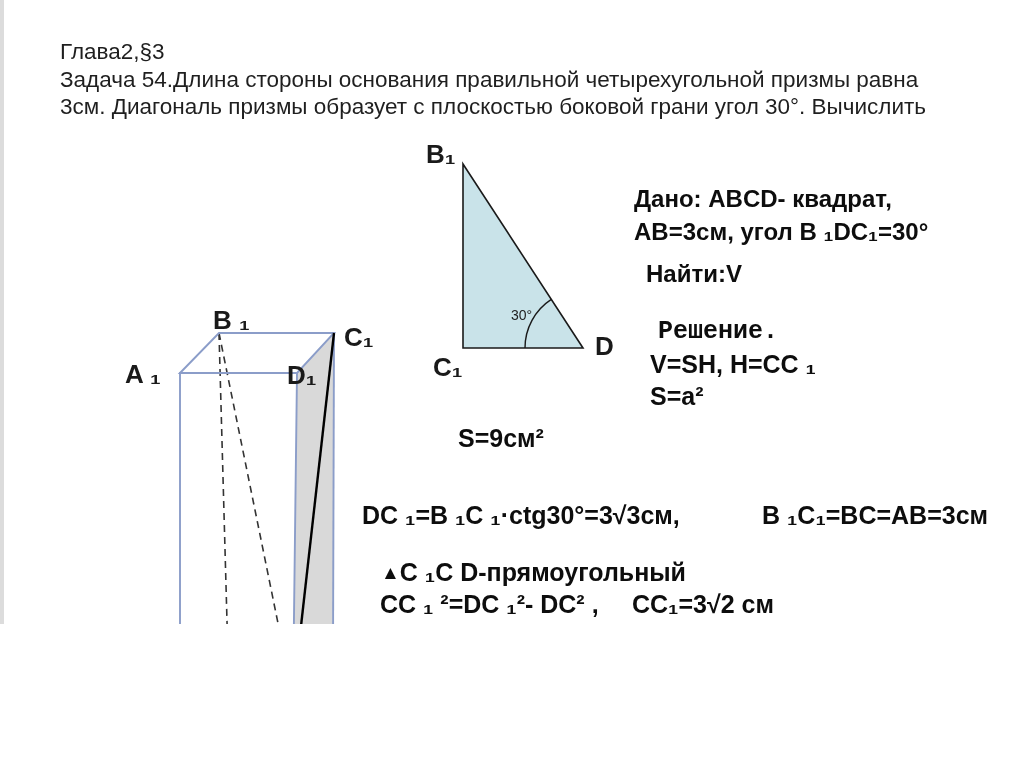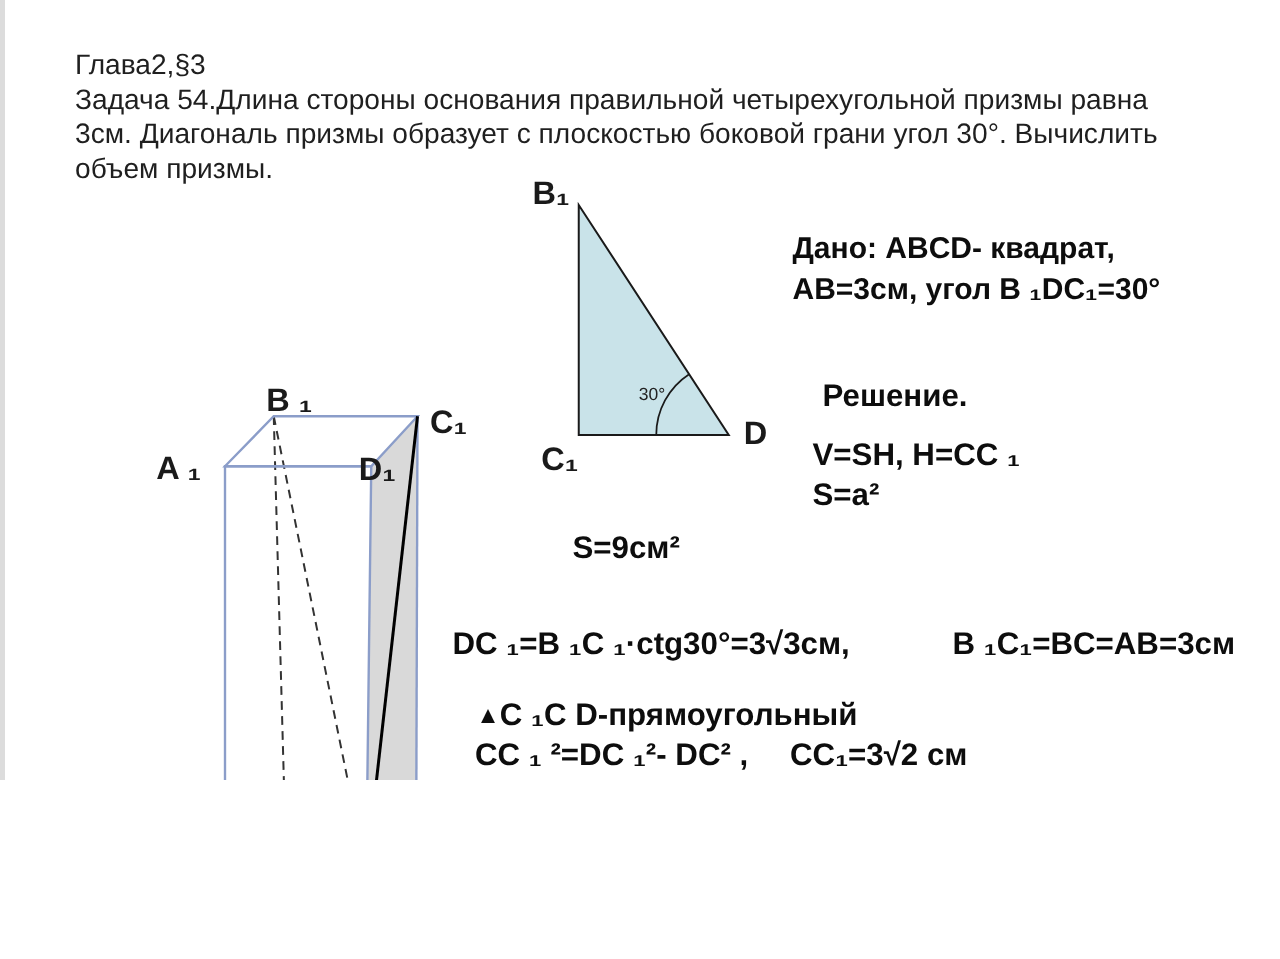--- a/index.html
+++ b/index.html
@@ -22,21 +22,20 @@
 <body>
 
 <div class="slide">
   <div class="edge-left"></div>
   <div class="edge-bottom"></div>
 
   <div class="header">
     <div>Глава2,§3</div>
     <div>Задача 54.Длина стороны основания правильной четырехугольной призмы равна</div>
     <div>3см. Диагональ призмы образует с плоскостью боковой грани угол 30°. Вычислить</div>
-    <div>объем призмы.</div>
   </div>
 
   <svg style="left:400px;top:140px;" width="225" height="245" viewBox="0 0 225 245">
     <polygon points="63,24 63,208 183,208" stroke="#1a1a1a" stroke-width="1.6" fill="#c9e3e9"></polygon>
     <path d="M 151.3 159.4 A 58 58 0 0 0 125 208" fill="none" stroke="#1a1a1a" stroke-width="1.4"></path>
   </svg>
   <div class="lbl" style="left:426px;top:141px;">B₁</div>
   <div class="lbl" style="left:433px;top:354px;">C₁</div>
   <div class="lbl" style="left:595px;top:333px;">D</div>
   <div class="lbl-sm" style="left:511px;top:306px;">30°</div>
@@ -68,22 +67,23 @@
   <div class="lbl" style="left:213px;top:307px;">B ₁</div>
   <div class="lbl" style="left:344px;top:324px;">C₁</div>
   <div class="lbl" style="left:287px;top:362px;">D₁</div>
   <div class="lbl" style="left:200px;top:634px;">B</div>
   <div class="lbl" style="left:345px;top:652px;">C</div>
   <div class="lbl" style="left:160px;top:692px;">A</div>
   <div class="lbl" style="left:302px;top:698px;">D</div>
 
   <div class="txt txt-lg" style="left:634px;top:183px;">Дано: ABCD- квадрат,</div>
   <div class="txt txt-lg" style="left:634px;top:216px;">AB=3см, угол B ₁DC₁=30°</div>
+  <div class="txt txt-lg" style="left:646px;top:258px;">Найти:V</div>
 
-  <div class="txt" style="left:658px;top:302px;">Решение.</div>
+  <div class="txt" style="left:658px;top:316px;font-family:Liberation Mono, monospace;">Решение.</div>
   <div class="txt" style="left:650px;top:349px;">V=SH, H=CC ₁</div>
   <div class="txt" style="left:650px;top:381px;">S=a²</div>
 
   <div class="txt" style="left:458px;top:423px;">S=9см²</div>
 
   <div class="txt" style="left:362px;top:500px;">DC ₁=B ₁C ₁·ctg30°=3√3см,</div>
   <div class="txt" style="left:762px;top:500px;">B ₁C₁=BC=AB=3см</div>
 
   <div class="txt" style="left:381px;top:557px;"><span class="marker-lg">▲</span><span>C ₁C D-прямоугольный</span></div>
   <div class="txt" style="left:380px;top:589px;">CC ₁ ²=DC ₁²- DC² ,</div>

